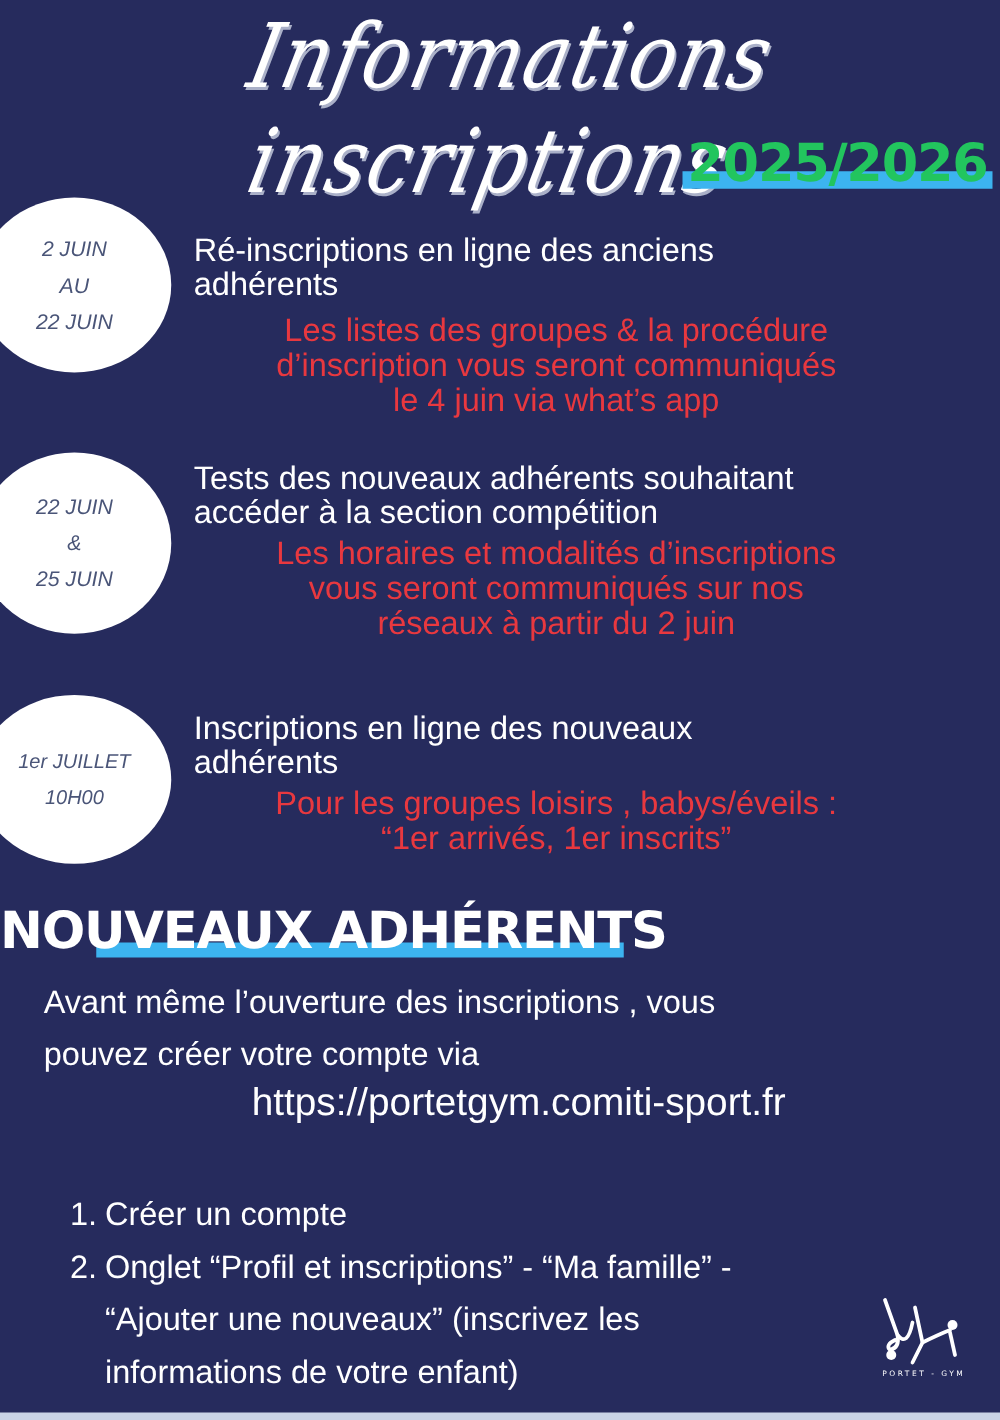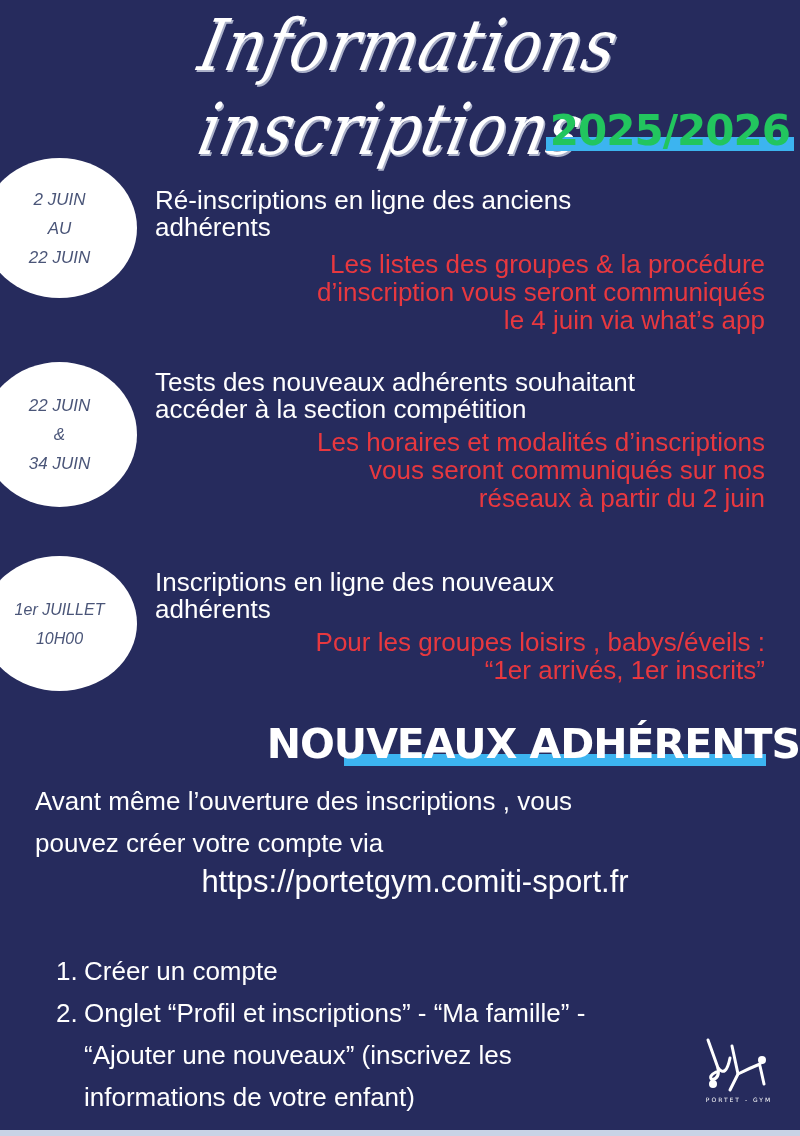--- a/index.html
+++ b/index.html
@@ -35,29 +35,29 @@
     .c2 { left:-18px; top:362px; width:155px; height:145px; }
     .c3 { left:-18px; top:556px; width:155px; height:135px; }
     .c3 { font-size:16px; }
 
     .sec-title {
       position:absolute; left:155px; width:630px;
       font-size:26px; line-height:27px; color:#ffffff;
       font-family:"Liberation Sans", sans-serif;
     }
     .sec-note {
-      position:absolute; width:640px; text-align:right;
+      position:absolute; width:640px; text-align:center;
       font-size:26px; line-height:28px; color:#e8383f;
       font-family:"Liberation Sans", sans-serif;
     }
     .t1 { top:187px; } .n1 { left:125px; top:250px; }
     .t2 { top:369px; } .n2 { left:125px; top:428px; }
     .t3 { top:569px; } .n3 { left:125px; top:628px; }
 
-    .new-wrap { position:absolute; left:0; width:800px; top:720px; text-align:right; }
+    .new-wrap { position:absolute; left:0; width:800px; top:720px; text-align:left; }
     .new-title {
       display:inline-block; position:relative;
       font-family:"DejaVu Sans", sans-serif; font-weight:bold; font-size:41px;
       letter-spacing:-1px; color:#ffffff;
     }
     .new-title span.txt { position:relative; z-index:2; }
     .new-hl { position:absolute; left:77px; width:422px; bottom:2px; height:12px; background:#3cb4f0; z-index:1; }
 
     .intro {
       position:absolute; left:35px; top:780px; width:720px;
@@ -93,21 +93,21 @@
 </div>
 <div class="sec-note n1">
   <div>Les listes des groupes &amp; la procédure</div>
   <div>d’inscription vous seront communiqués</div>
   <div>le 4 juin via what’s app</div>
 </div>
 
 <div class="circle c2">
   <div>22 JUIN</div>
   <div>&amp;</div>
-  <div>34 JUIN</div>
+  <div>25 JUIN</div>
 </div>
 <div class="sec-title t2">
   <div>Tests des nouveaux adhérents souhaitant</div>
   <div>accéder à la section compétition</div>
 </div>
 <div class="sec-note n2">
   <div>Les horaires et modalités d’inscriptions</div>
   <div>vous seront communiqués sur nos</div>
   <div>réseaux à partir du 2 juin</div>
 </div>

